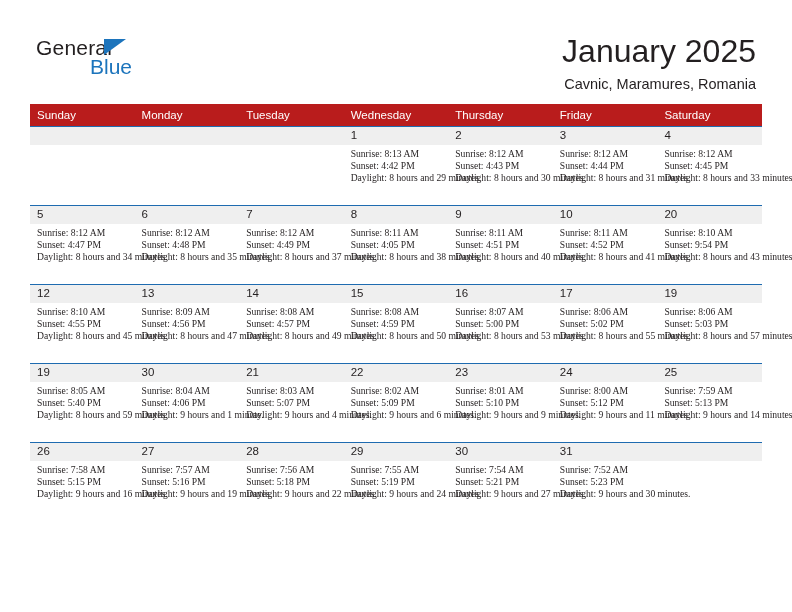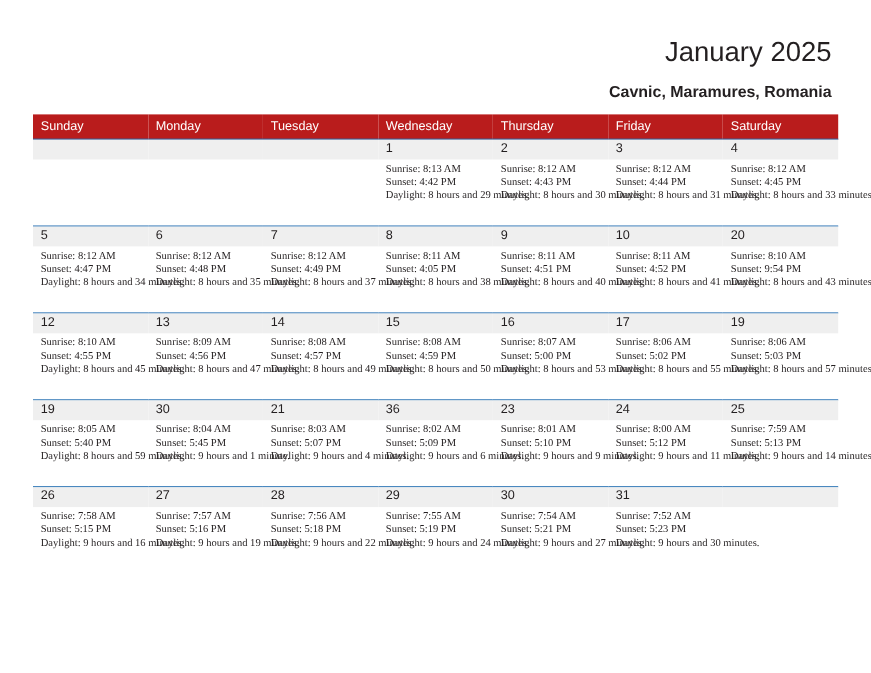--- a/index.html
+++ b/index.html
@@ -57,36 +57,35 @@
     left: 54px;
     top: 19px;
     font-size: 21px;
     color: #1c74bc;
     font-family: "Liberation Sans", sans-serif;
   }
   .title {
     position: absolute;
     right: 36px;
     top: 34px;
-    font-size: 25px;
+    font-size: 32px;
     font-weight: normal;
     color: #231f20;
     text-align: right;
     white-space: nowrap;
     line-height: 1.1;
   }
   .subtitle {
     position: absolute;
     right: 36px;
     top: 76px;
     font-size: 14.5px;
     color: #231f20;
     text-align: right;
     white-space: nowrap;
-    font-weight: bold;
   }
 
   
   .calendar {
     position: absolute;
     left: 30px;
     top: 104px;
     width: 732px;
     border-collapse: collapse;
     table-layout: fixed;
@@ -140,20 +139,25 @@
     white-space: normal;
   }
 </style>
 </head>
 <body>
 
 <div class="page">
 
   <div class="header">
 
+    <div class="logo">
+      <span class="logo-general">General</span>
+      <span class="logo-triangle"></span>
+      <span class="logo-blue">Blue</span>
+    </div>
 
     <div class="title">January 2025</div>
     <div class="subtitle">Cavnic, Maramures, Romania</div>
   </div>
 
   <table class="calendar">
     <thead>
       <tr id="weekday-row">
           <th>Sunday</th>
           <th>Monday</th>
@@ -375,38 +379,38 @@
                 <div>Sunset: 5:40 PM</div>
                 <div class="daylight-line">Daylight: 8 hours and 59 minutes.</div>
               </div>
             </div>
           </td>
           <td>
             <div class="daycell">
               <div class="daynum-strip">30</div>
               <div class="details">
                 <div>Sunrise: 8:04 AM</div>
-                <div>Sunset: 5:45 PM</div>
+                <div>Sunset: 4:06 PM</div>
                 <div class="daylight-line">Daylight: 9 hours and 1 minute.</div>
               </div>
             </div>
           </td>
           <td>
             <div class="daycell">
               <div class="daynum-strip">21</div>
               <div class="details">
                 <div>Sunrise: 8:03 AM</div>
                 <div>Sunset: 5:07 PM</div>
                 <div class="daylight-line">Daylight: 9 hours and 4 minutes.</div>
               </div>
             </div>
           </td>
           <td>
             <div class="daycell">
-              <div class="daynum-strip">36</div>
+              <div class="daynum-strip">22</div>
               <div class="details">
                 <div>Sunrise: 8:02 AM</div>
                 <div>Sunset: 5:09 PM</div>
                 <div class="daylight-line">Daylight: 9 hours and 6 minutes.</div>
               </div>
             </div>
           </td>
           <td>
             <div class="daycell">
               <div class="daynum-strip">23</div>

